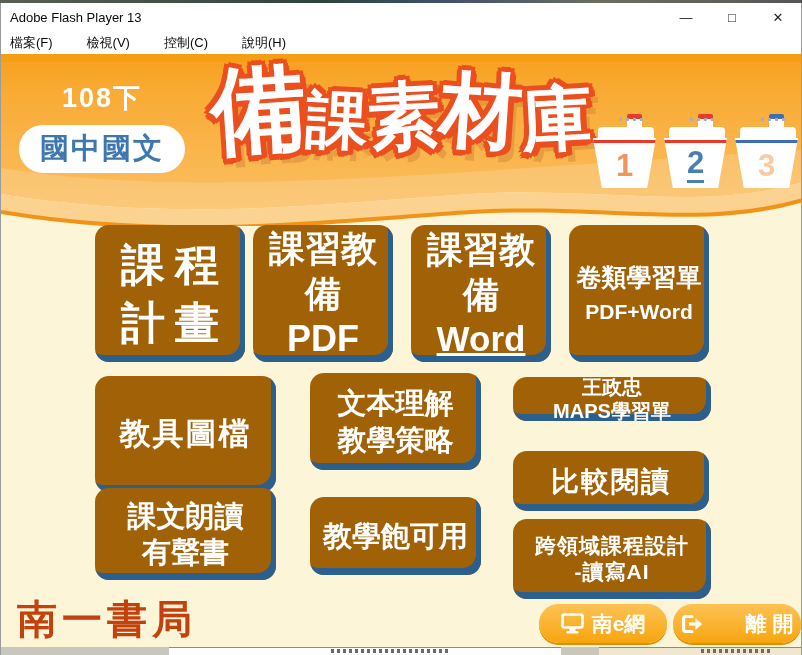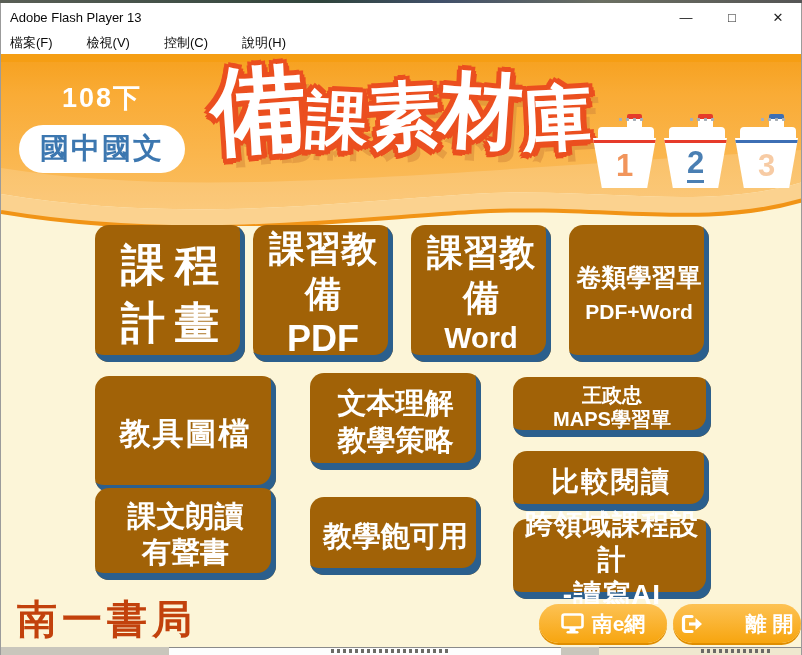--- a/index.html
+++ b/index.html
@@ -71,30 +71,30 @@
   .tile{position:absolute;background:#a16207;border-radius:14px;
     box-shadow:inset -5px -7px 0 #2B5F8D;cursor:pointer;
     display:flex;flex-direction:column;align-items:center;justify-content:center;
     color:#fff;font-weight:bold;text-align:center;line-height:1.25;}
   .t-curriculum{left:94px;top:171px;width:140px;height:137px;font-size:44px;letter-spacing:10px;padding-left:10px;line-height:1.3;}
   .t-pdf{left:252px;top:171px;width:140px;height:137px;}
   .t-word{left:410px;top:171px;width:140px;height:137px;}
   .t-sheets{left:568px;top:171px;width:140px;height:137px;}
   .t-pdf .l1,.t-word .l1{font-size:36px;}
   .t-pdf .l2{font-size:36px;}
-  .t-word .l2{font-size:29px;}
+  .t-word .l2{font-size:35px;text-decoration:underline;}
   .t-sheets .l1{font-size:25px;}
   .t-sheets .l2{font-size:21px;margin-top:6px;}
   .t-aids{left:94px;top:322px;width:181px;height:116px;font-size:31px;letter-spacing:2px;}
   .t-text{left:309px;top:319px;width:171px;height:97px;font-size:29px;}
-  .t-maps{left:512px;top:323px;width:198px;height:60px;font-size:20px;line-height:1.2;}
+  .t-maps{left:512px;top:323px;width:198px;height:44px;font-size:20px;line-height:1.2;}
   .t-compare{left:512px;top:397px;width:196px;height:60px;font-size:28px;letter-spacing:2px;}
   .t-audio{left:94px;top:434px;width:181px;height:92px;font-size:29px;}
   .t-pack{left:309px;top:443px;width:171px;height:78px;font-size:29px;}
-  .t-cross{left:512px;top:465px;width:198px;height:80px;font-size:28px;line-height:1.25;letter-spacing:1px;}
+  .t-cross{left:512px;top:465px;width:198px;height:80px;font-size:21px;line-height:1.25;letter-spacing:1px;}
   
   .publisher{position:absolute;left:16px;top:538px;font-family:"Liberation Serif","DejaVu Serif",serif;
     font-size:40px;font-weight:bold;color:#c2410c;letter-spacing:5px;}
   .footer-btn{position:absolute;top:550px;width:128px;height:39px;border-radius:20px;cursor:pointer;
     background:linear-gradient(#FDC254,#F7A50F);box-shadow:0 2px 0 #E08E00;
     display:flex;align-items:center;justify-content:center;gap:8px;
     color:#fff;font-weight:bold;font-size:21px;}
   .btn-net{left:538px;}
   .btn-exit{left:672px;gap:43px;}
   .footer-btn svg{display:block;}

